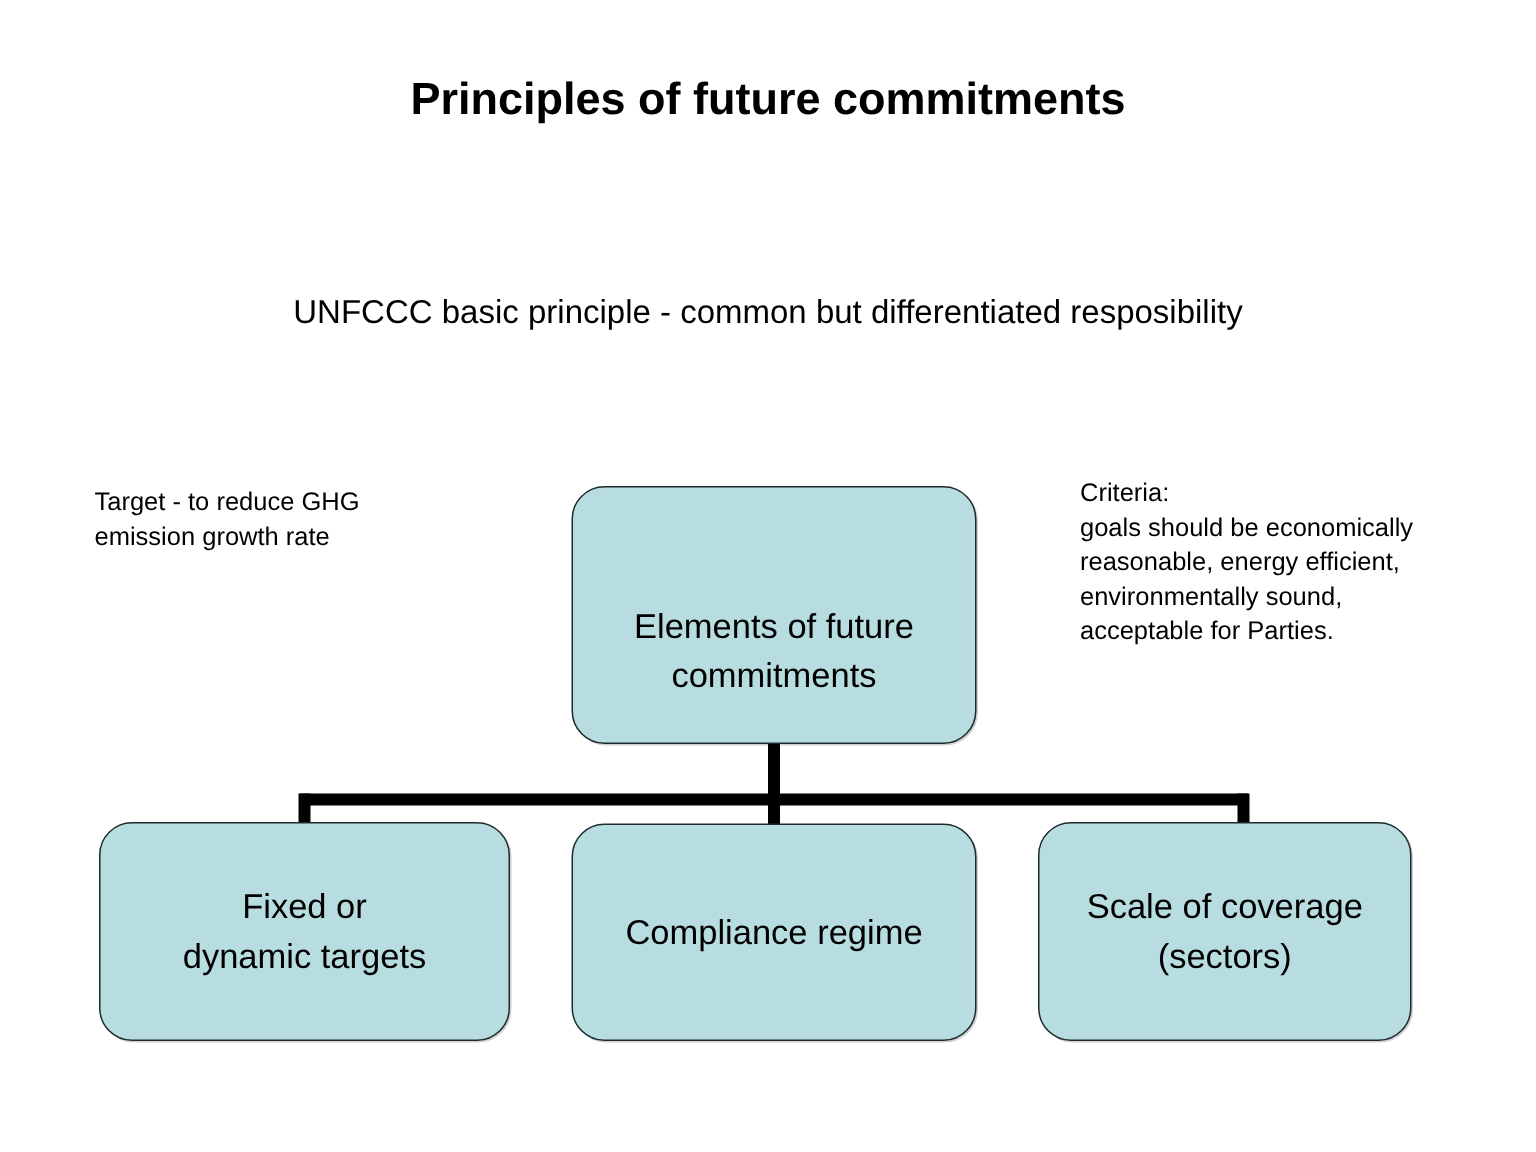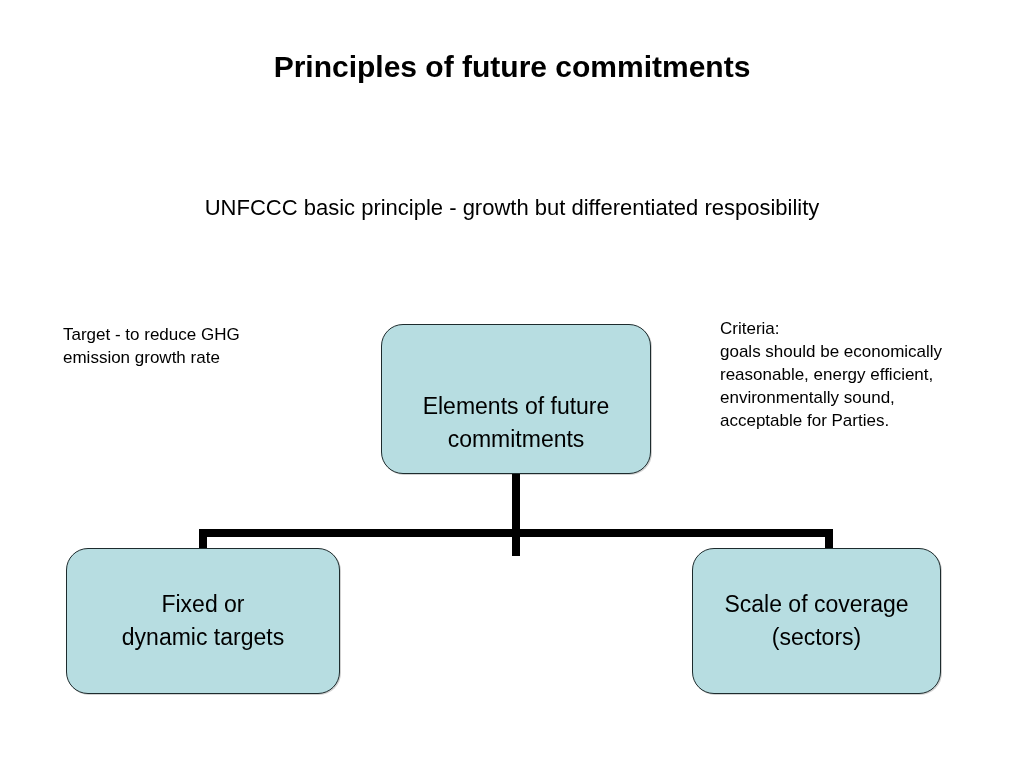--- a/index.html
+++ b/index.html
@@ -93,21 +93,21 @@
     line-height: 1.45;
     color: #000000;
     white-space: pre-line;
     box-shadow: 1px 1px 0 rgba(0,0,0,0.18);
   }
 
   .node-root {
     left: 381px;
     top: 324px;
     width: 270px;
-    height: 150px;
+    height: 172px;
     padding-top: 48px;
     align-items: center;
   }
 
   .node-child-1 {
     left: 66px;
     top: 548px;
     width: 274px;
     height: 146px;
   }
@@ -126,21 +126,21 @@
     height: 146px;
   }
 </style>
 </head>
 <body>
 
 <div id="slide">
 
   <div class="slide-title">Principles of future commitments</div>
 
-  <div class="slide-subtitle">UNFCCC basic principle - growth but differentiated resposibility</div>
+  <div class="slide-subtitle">UNFCCC basic principle - common but differentiated resposibility</div>
 
   <div class="note note-left">Target - to reduce GHG
 emission growth rate</div>
 
   <div class="note note-right">Criteria:
 goals should be economically
 reasonable, energy efficient,
 environmentally sound,
 acceptable for Parties.</div>
 
@@ -154,17 +154,18 @@
 
     <line x1="829" y1="529" x2="829" y2="556" stroke="#000000" stroke-width="8"></line>
   </svg>
 
   <div class="node node-root">Elements of future
 commitments</div>
 
   <div class="node node-child-1">Fixed or
 dynamic targets</div>
 
+  <div class="node node-child-2">Compliance regime</div>
 
   <div class="node node-child-3">Scale of coverage
 (sectors)</div>
 
 </div>
 
 </body></html>

